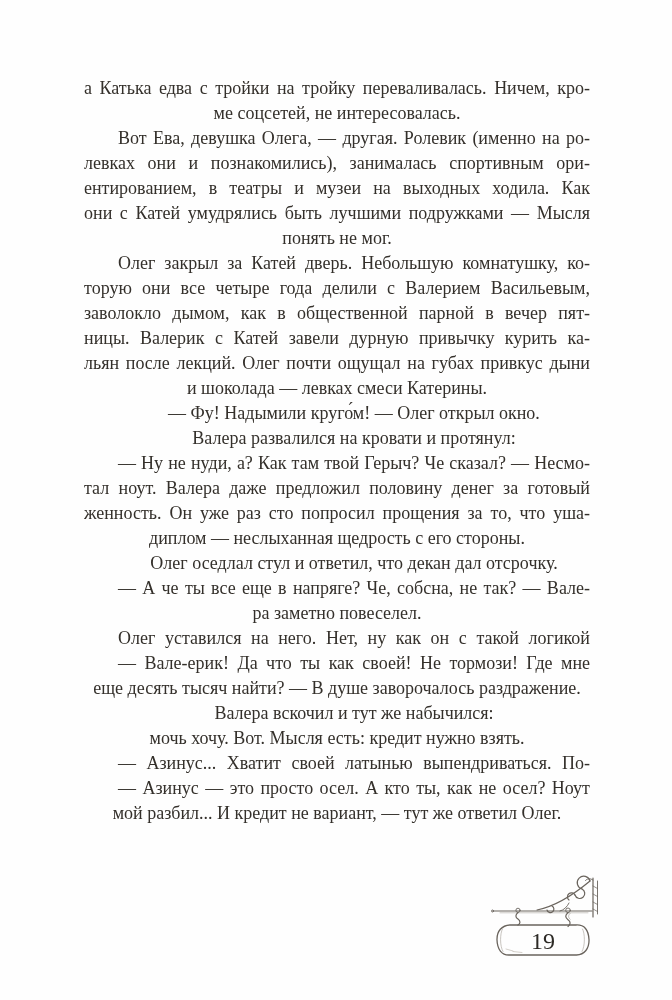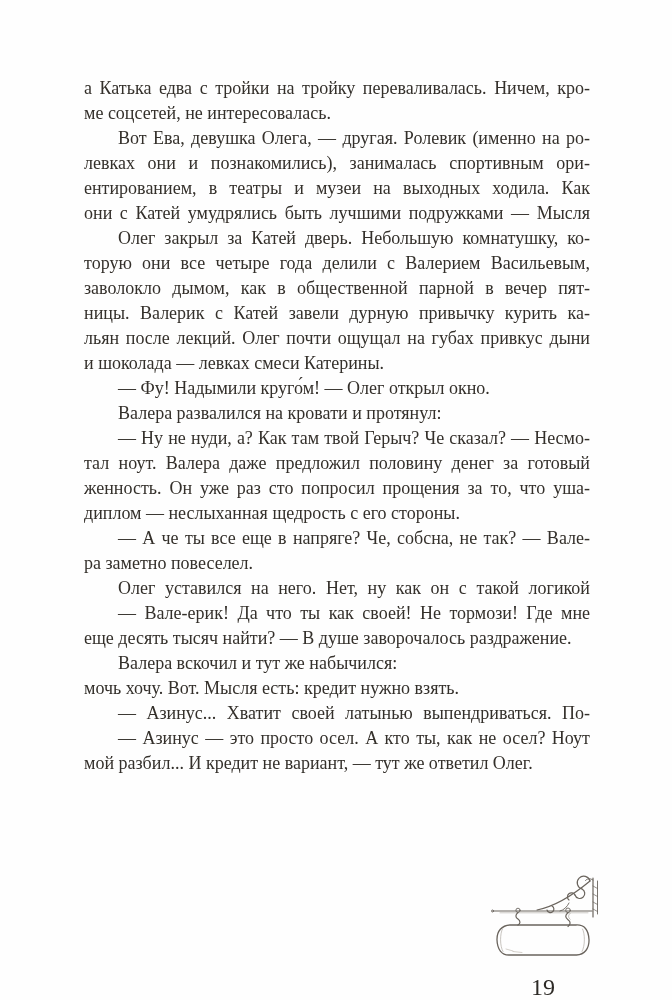--- a/index.html
+++ b/index.html
@@ -18,61 +18,63 @@
     font-size: 18px;
     line-height: 25px;
   }
   .line {
     text-align: justify;
     text-align-last: justify;
     height: 25px;
     overflow: hidden;
   }
   .line.end {
-    text-align: left;
+    text-align: center;
     text-align-last: auto;
   }
   .line.indent { text-indent: 34px; }
 
   .ornament {
     position: absolute;
     left: 440px; top: 864px;
   }
   .page-number {
     position: absolute;
-    left: 497px; top: 974px;
+    left: 497px; top: 928px;
     width: 92px; height: 26px;
     line-height: 26px;
     text-align: center;
     font-size: 24px;
     color: #2d2a26;
   }
 </style>
 </head>
 <body>
 
 <div class="text-block">
     <div class="line">а Катька едва с тройки на тройку переваливалась. Ничем, кро-</div>
     <div class="line end">ме соцсетей, не интересовалась.</div>
     <div class="line indent">Вот Ева, девушка Олега, — другая. Ролевик (именно на ро-</div>
     <div class="line">левках они и познакомились), занималась спортивным ори-</div>
     <div class="line">ентированием, в театры и музеи на выходных ходила. Как</div>
     <div class="line">они с Катей умудрялись быть лучшими подружками — Мысля</div>
+    <div class="line end">понять не мог.</div>
     <div class="line indent">Олег закрыл за Катей дверь. Небольшую комнатушку, ко-</div>
     <div class="line">торую они все четыре года делили с Валерием Васильевым,</div>
     <div class="line">заволокло дымом, как в общественной парной в вечер пят-</div>
     <div class="line">ницы. Валерик с Катей завели дурную привычку курить ка-</div>
     <div class="line">льян после лекций. Олег почти ощущал на губах привкус дыни</div>
     <div class="line end">и шоколада — левках смеси Катерины.</div>
     <div class="line indent end">— Фу! Надымили круго́м! — Олег открыл окно.</div>
     <div class="line indent end">Валера развалился на кровати и протянул:</div>
     <div class="line indent">— Ну не нуди, а? Как там твой Герыч? Че сказал? — Несмо-</div>
     <div class="line">тал ноут. Валера даже предложил половину денег за готовый</div>
     <div class="line">женность. Он уже раз сто попросил прощения за то, что уша-</div>
     <div class="line end">диплом — неслыханная щедрость с его стороны.</div>
+    <div class="line indent end">Олег оседлал стул и ответил, что декан дал отсрочку.</div>
     <div class="line indent">— А че ты все еще в напряге? Че, собсна, не так? — Вале-</div>
     <div class="line end">ра заметно повеселел.</div>
     <div class="line indent">Олег уставился на него. Нет, ну как он с такой логикой</div>
     <div class="line indent">— Вале-ерик! Да что ты как своей! Не тормози! Где мне</div>
     <div class="line end">еще десять тысяч найти? — В душе заворочалось раздражение.</div>
     <div class="line indent end">Валера вскочил и тут же набычился:</div>
     <div class="line end">мочь хочу. Вот. Мысля есть: кредит нужно взять.</div>
     <div class="line indent">— Азинус... Хватит своей латынью выпендриваться. По-</div>
     <div class="line indent">— Азинус — это просто осел. А кто ты, как не осел? Ноут</div>
     <div class="line end">мой разбил... И кредит не вариант, — тут же ответил Олег.</div>

